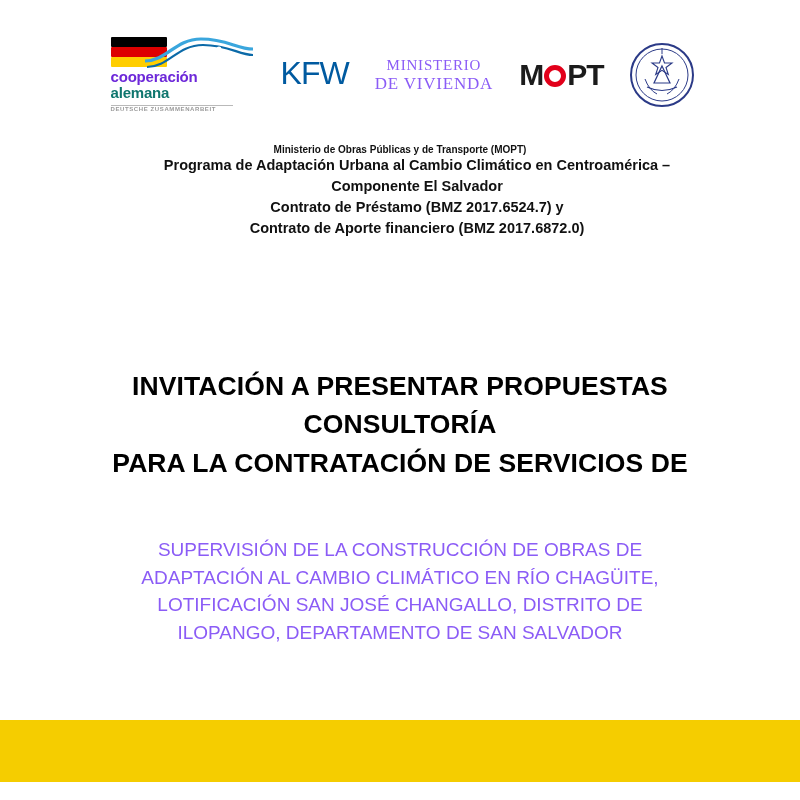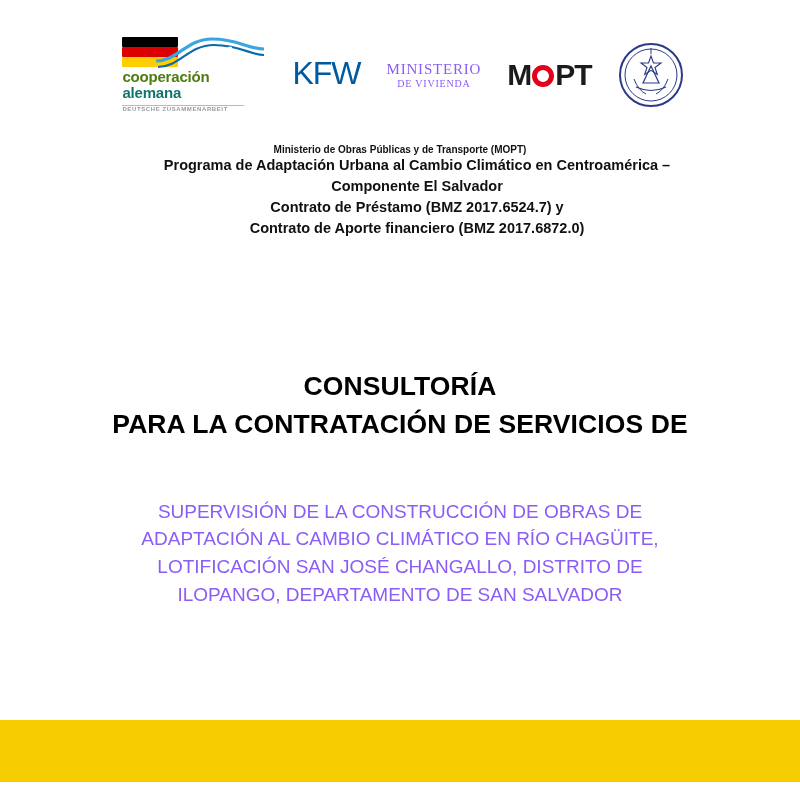--- a/index.html
+++ b/index.html
@@ -66,21 +66,21 @@
   }
   .giz-text {
     position: absolute;
     left: 6px;
     top: 32px;
     line-height: 1.05;
   }
   .giz-text .l1 {
     font-size: 15px;
     font-weight: bold;
-    color: #4d7c0f;
+    color: #6d28d9;
     letter-spacing: -0.2px;
   }
   .giz-text .l2 {
     font-size: 15px;
     font-weight: bold;
     color: #0f766e;
     letter-spacing: -0.2px;
   }
   .giz-rule {
     position: absolute;
@@ -117,21 +117,21 @@
     color: #8b5cf6;
     line-height: 1.15;
   }
   .mv-logo .l1 {
     font-family: "Liberation Serif", serif;
     font-size: 15px;
     letter-spacing: 0.8px;
   }
   .mv-logo .l2 {
     font-family: "Liberation Serif", serif;
-    font-size: 10px;
+    font-size: 17px;
     letter-spacing: 0.8px;
   }
 
   
   .mopt-logo {
     display: flex;
     align-items: center;
     font-size: 30px;
     font-weight: bold;
     color: #1b1b1b;
@@ -278,20 +278,21 @@
     <div class="head-program">
       <div>Programa de Adaptación Urbana al Cambio Climático en Centroamérica –</div>
       <div>Componente El Salvador</div>
       <div>Contrato de Préstamo (BMZ 2017.6524.7) y</div>
       <div>Contrato de Aporte financiero (BMZ 2017.6872.0)</div>
     </div>
   </div>
 
   <div class="title-block">
     <div class="title-main">
+      <div>INVITACIÓN A PRESENTAR PROPUESTAS</div>
       <div>CONSULTORÍA</div>
       <div>PARA LA CONTRATACIÓN DE SERVICIOS DE</div>
     </div>
   </div>
 
   <div class="subtitle-block">
     <div class="subtitle-main">
       <div>SUPERVISIÓN DE LA CONSTRUCCIÓN DE OBRAS DE</div>
       <div>ADAPTACIÓN AL CAMBIO CLIMÁTICO EN RÍO CHAGÜITE,</div>
       <div>LOTIFICACIÓN SAN JOSÉ CHANGALLO, DISTRITO DE</div>

